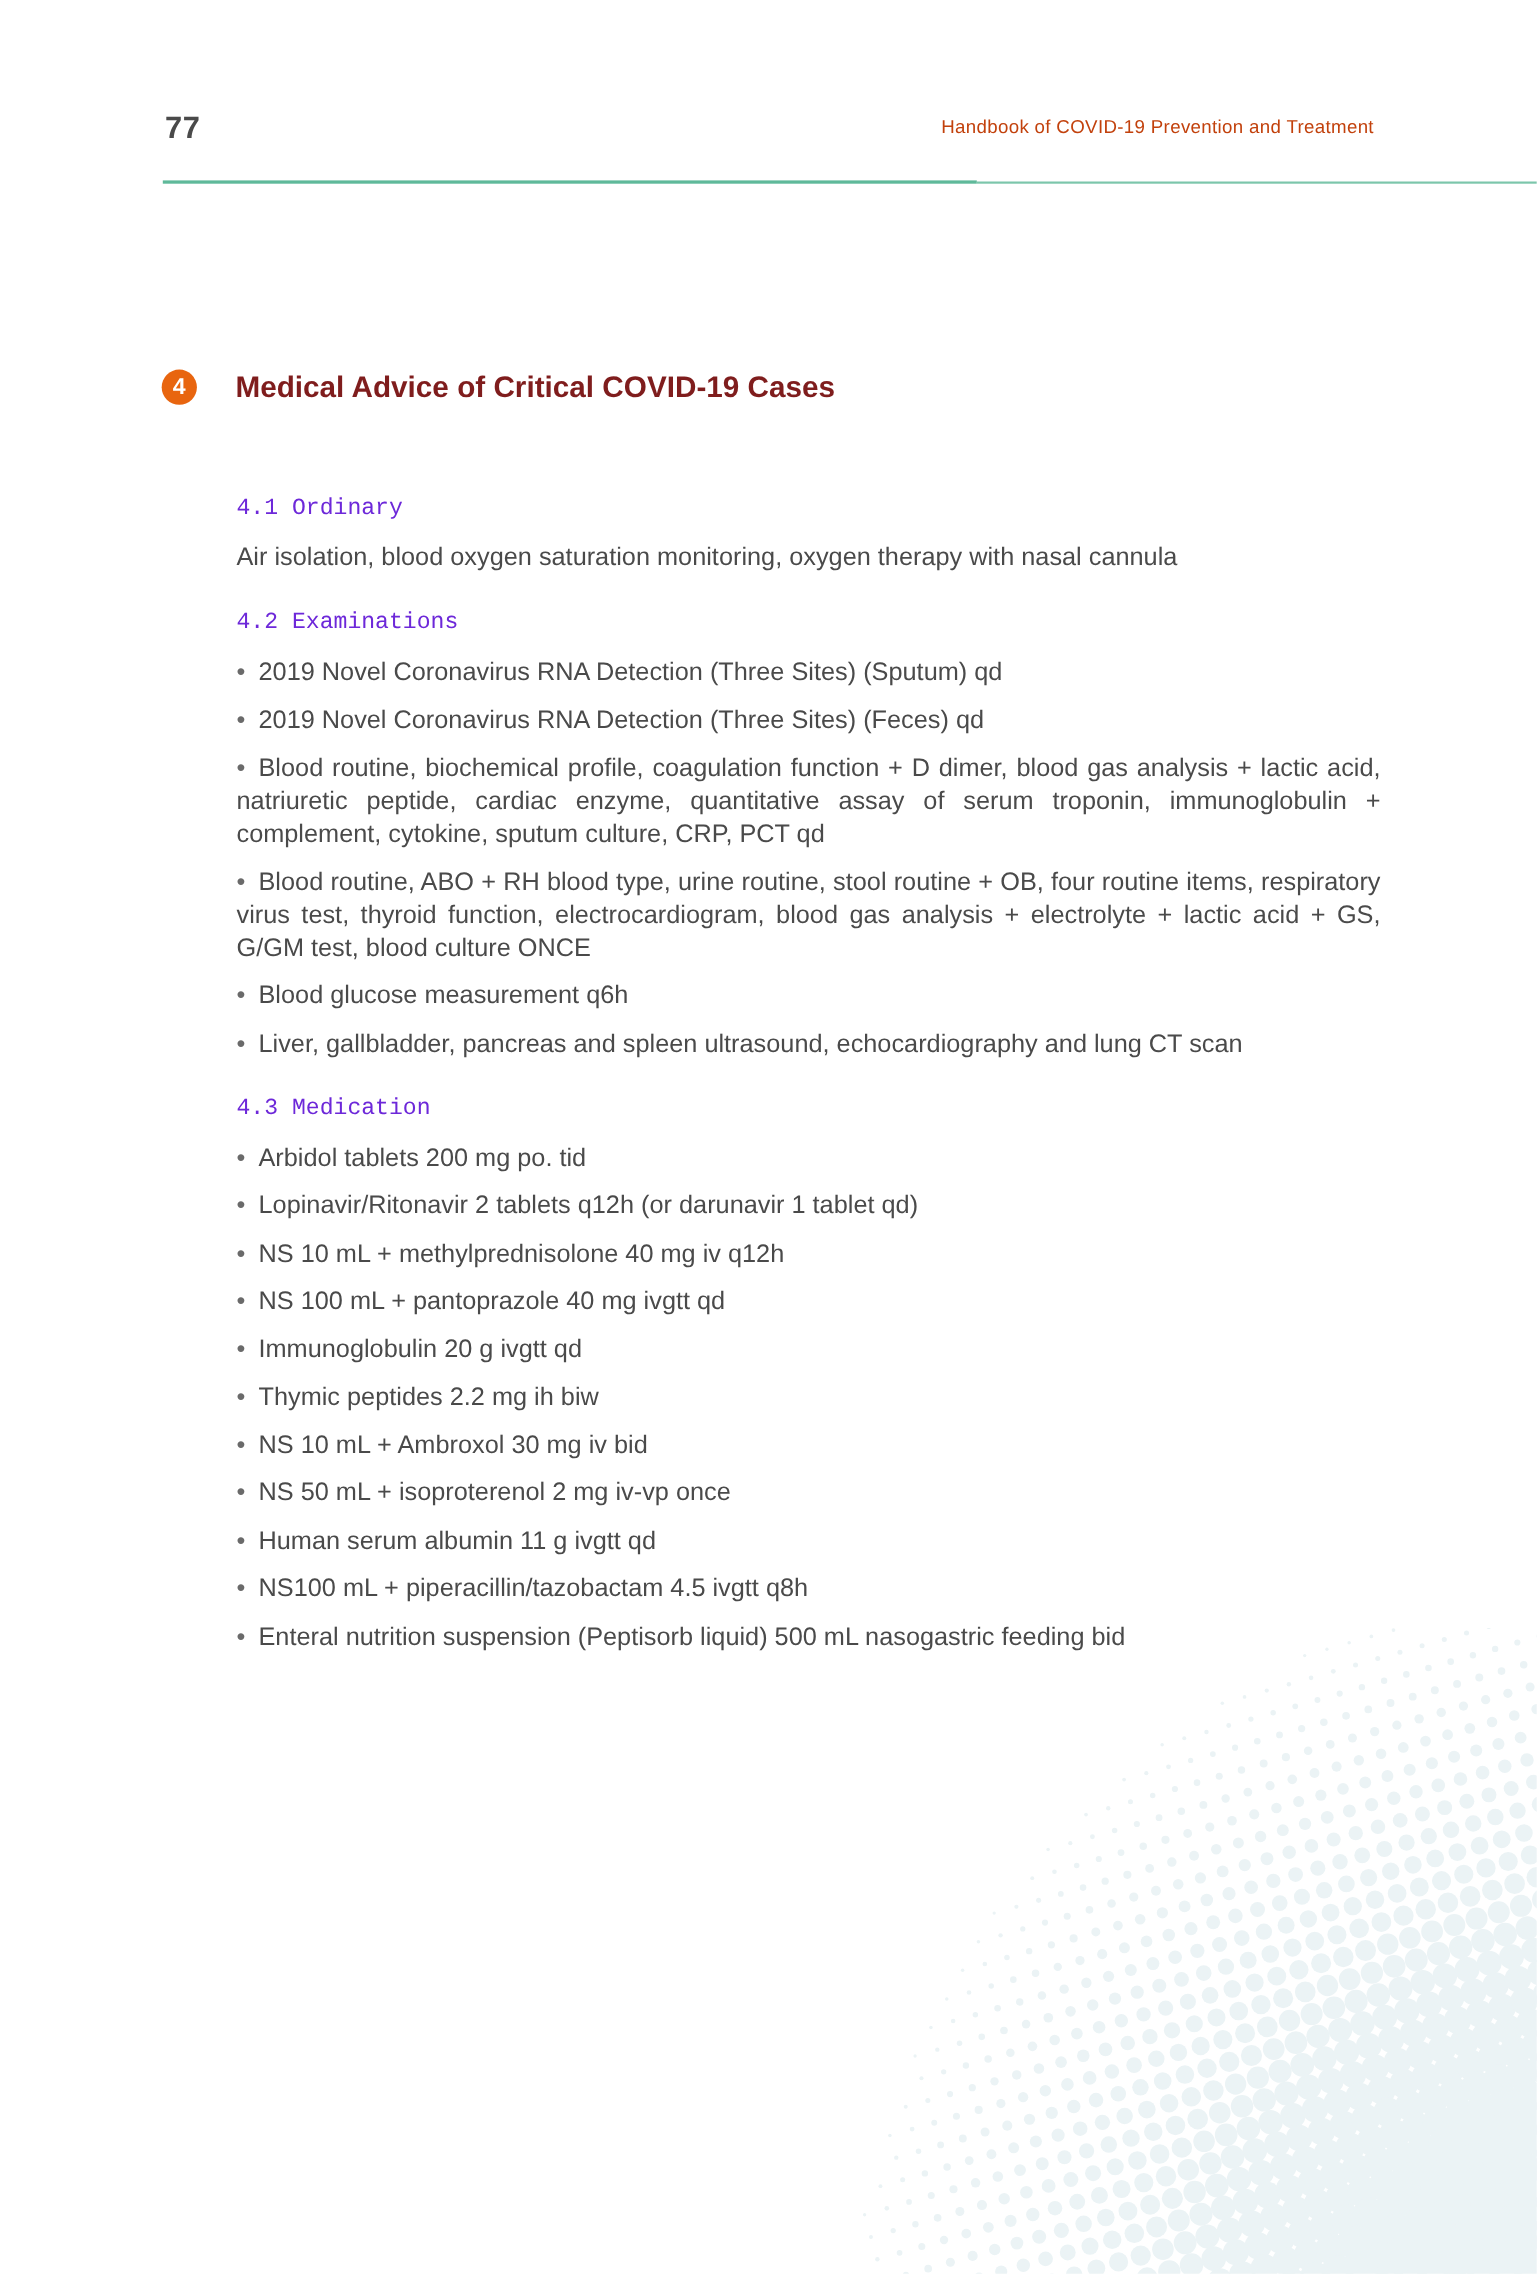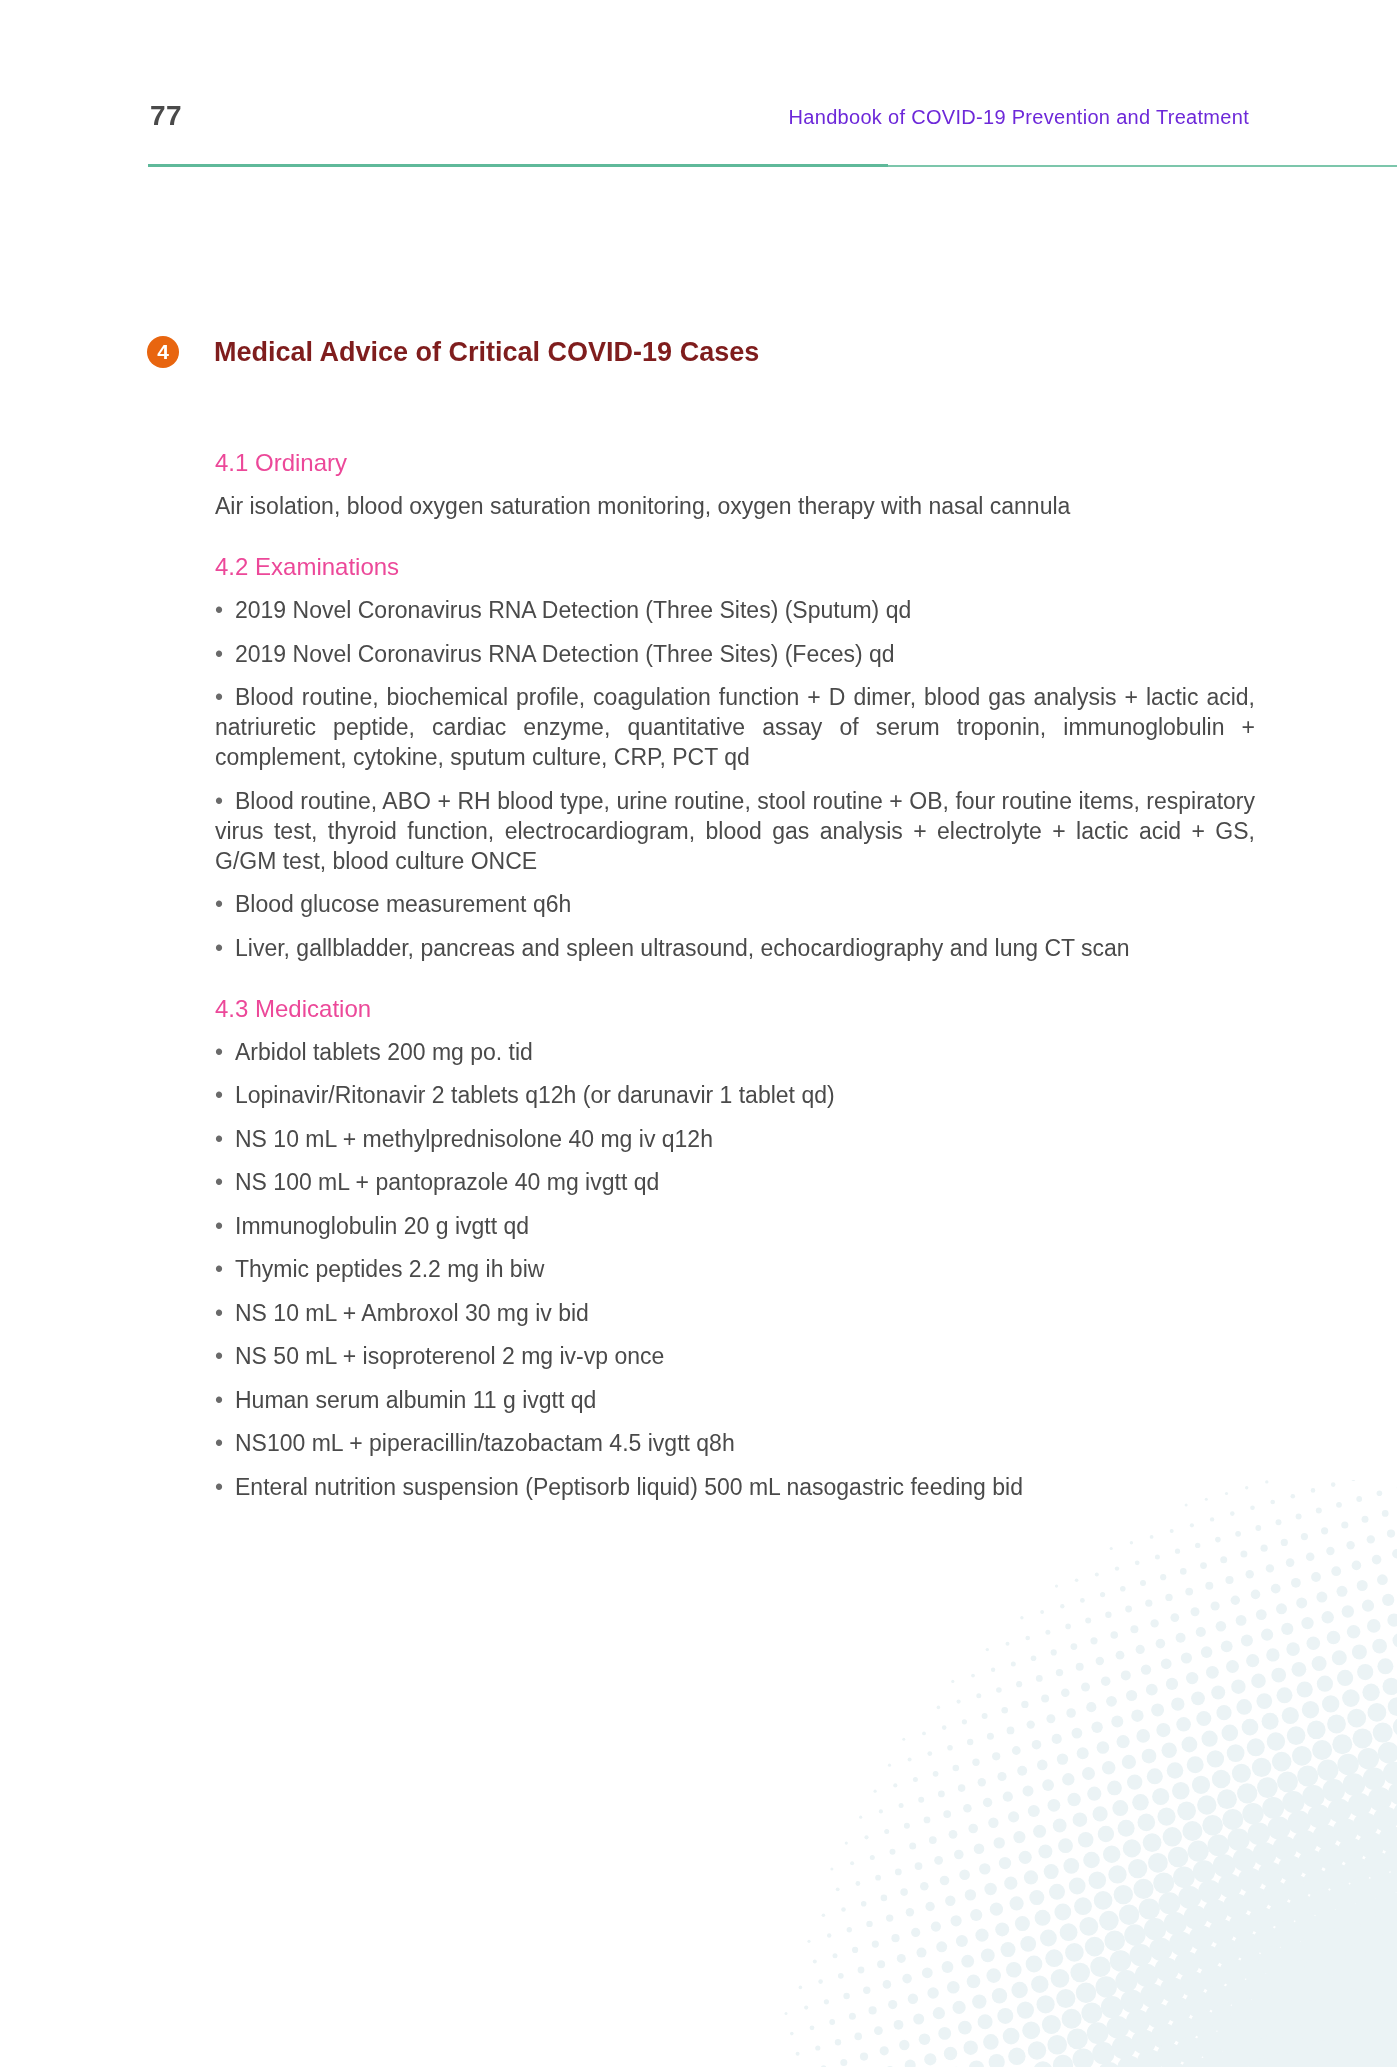--- a/index.html
+++ b/index.html
@@ -26,22 +26,22 @@
     top: 100px;
     font-size: 28px;
     color: #4a4a4a;
     font-weight: bold;
     letter-spacing: 0.5px;
   }
   .running-title {
     position: absolute;
     right: 148px;
     top: 106px;
-    font-size: 20px;
-    color: #6d28d9;
+    font-size: 17px;
+    color: #c2410c;
     letter-spacing: 0.3px;
   }
   .rule-thick {
     position: absolute;
     left: 148px;
     top: 164px;
     width: 740px;
     height: 3px;
     background: #5fb99a;
   }
@@ -83,22 +83,23 @@
     left: 215px;
     top: 448px;
     width: 1040px;
     z-index: 1;
     font-size: 23px;
     line-height: 30px;
     color: #4a4a4a;
   }
   .sub-head {
     margin: 0 0 13px 0;
-    font-size: 24px;
-    color: #ec4899;
+    font-size: 21px;
+    color: #6d28d9;
+    font-family: Liberation Mono, monospace;
   }
   .para {
     margin: 0 0 31px 0;
   }
   .list {
     list-style: none;
     margin: 0 0 31px 0;
     padding: 0;
   }
   .list li {

